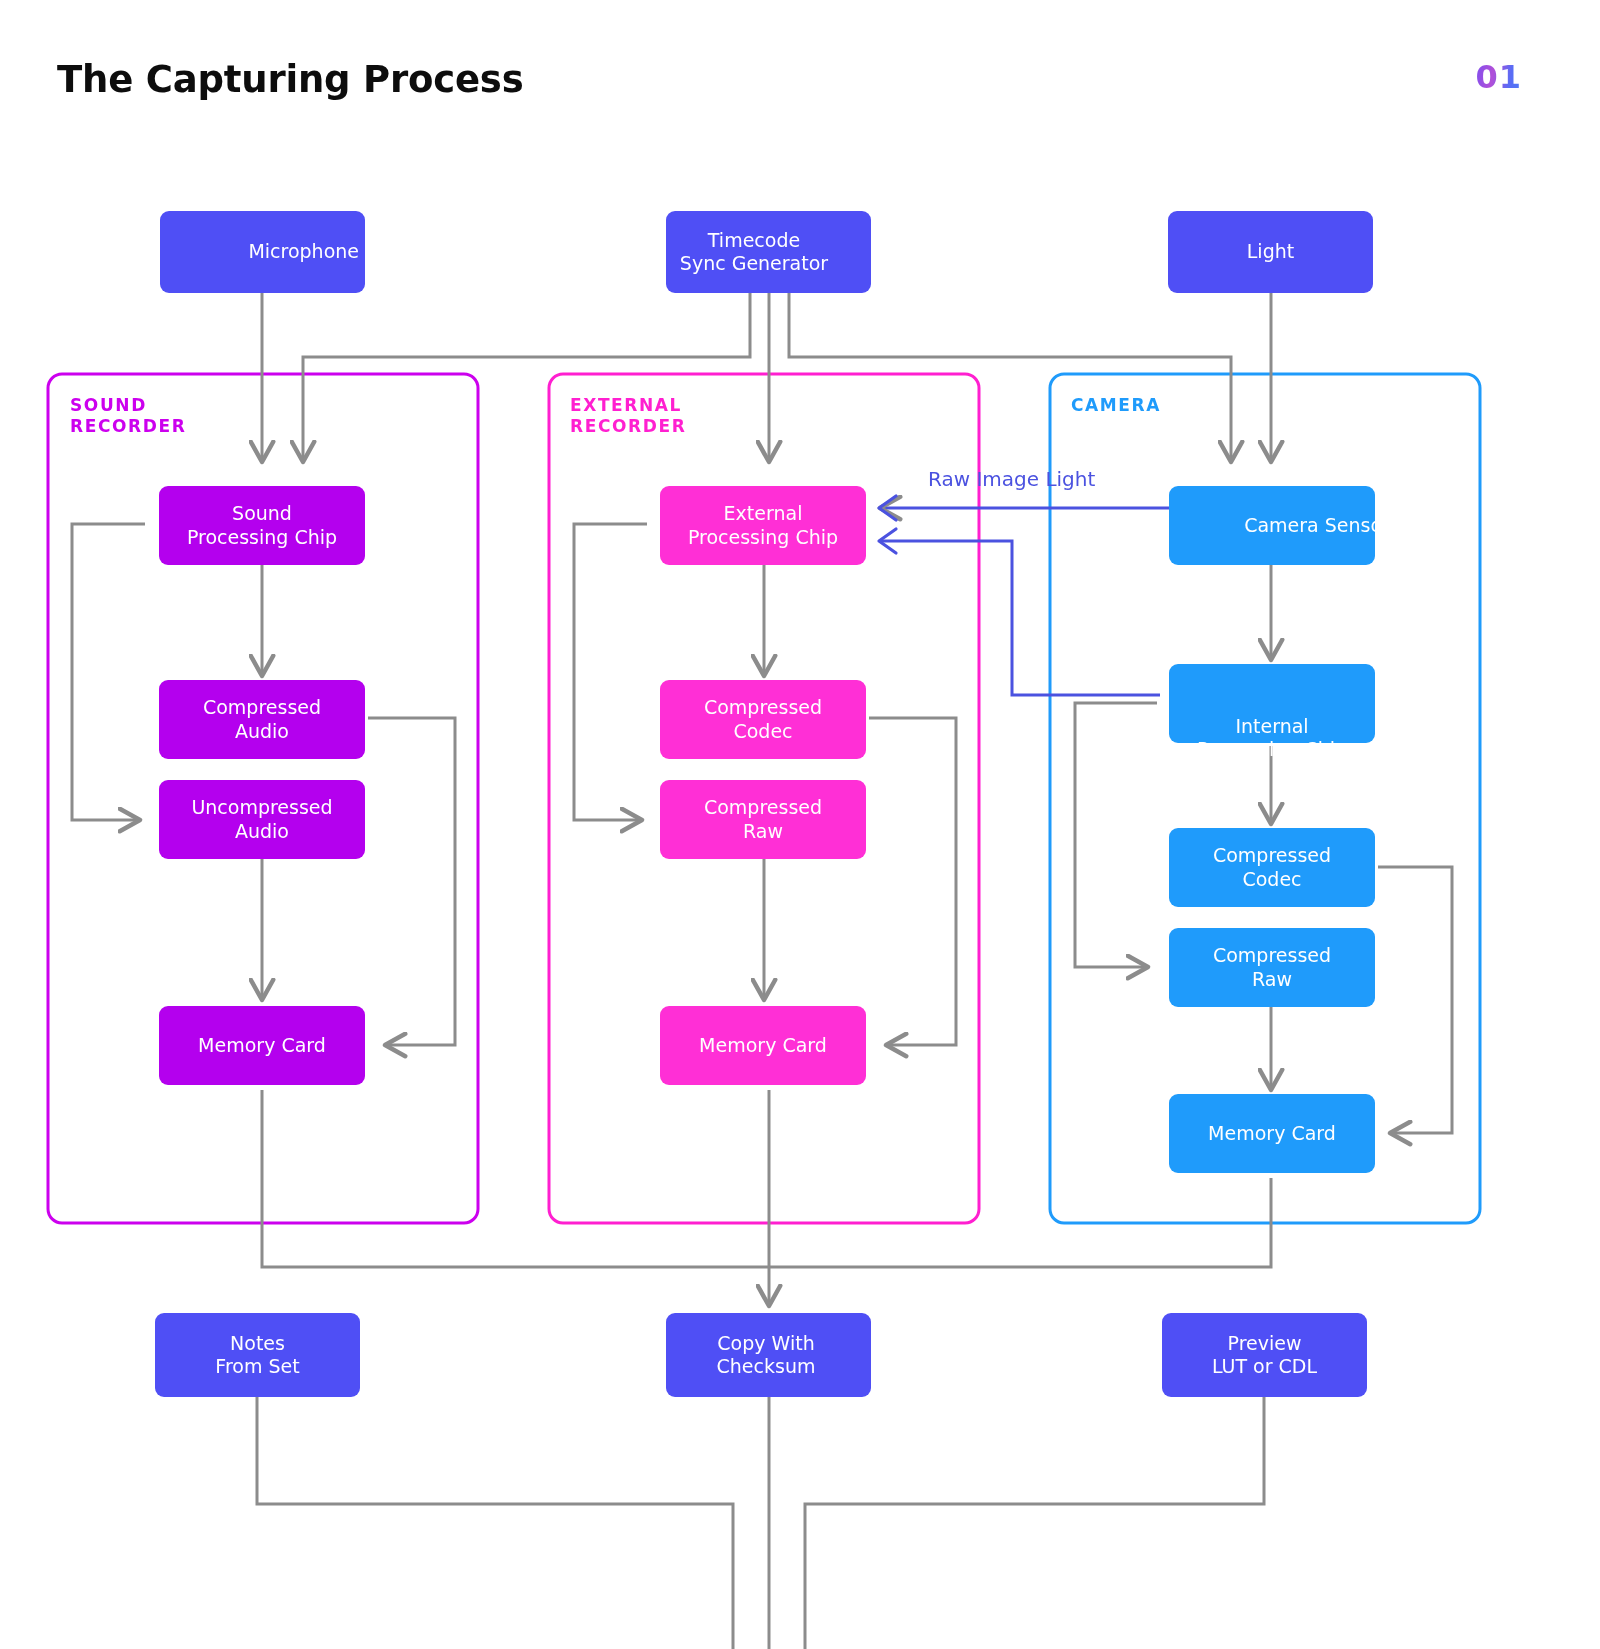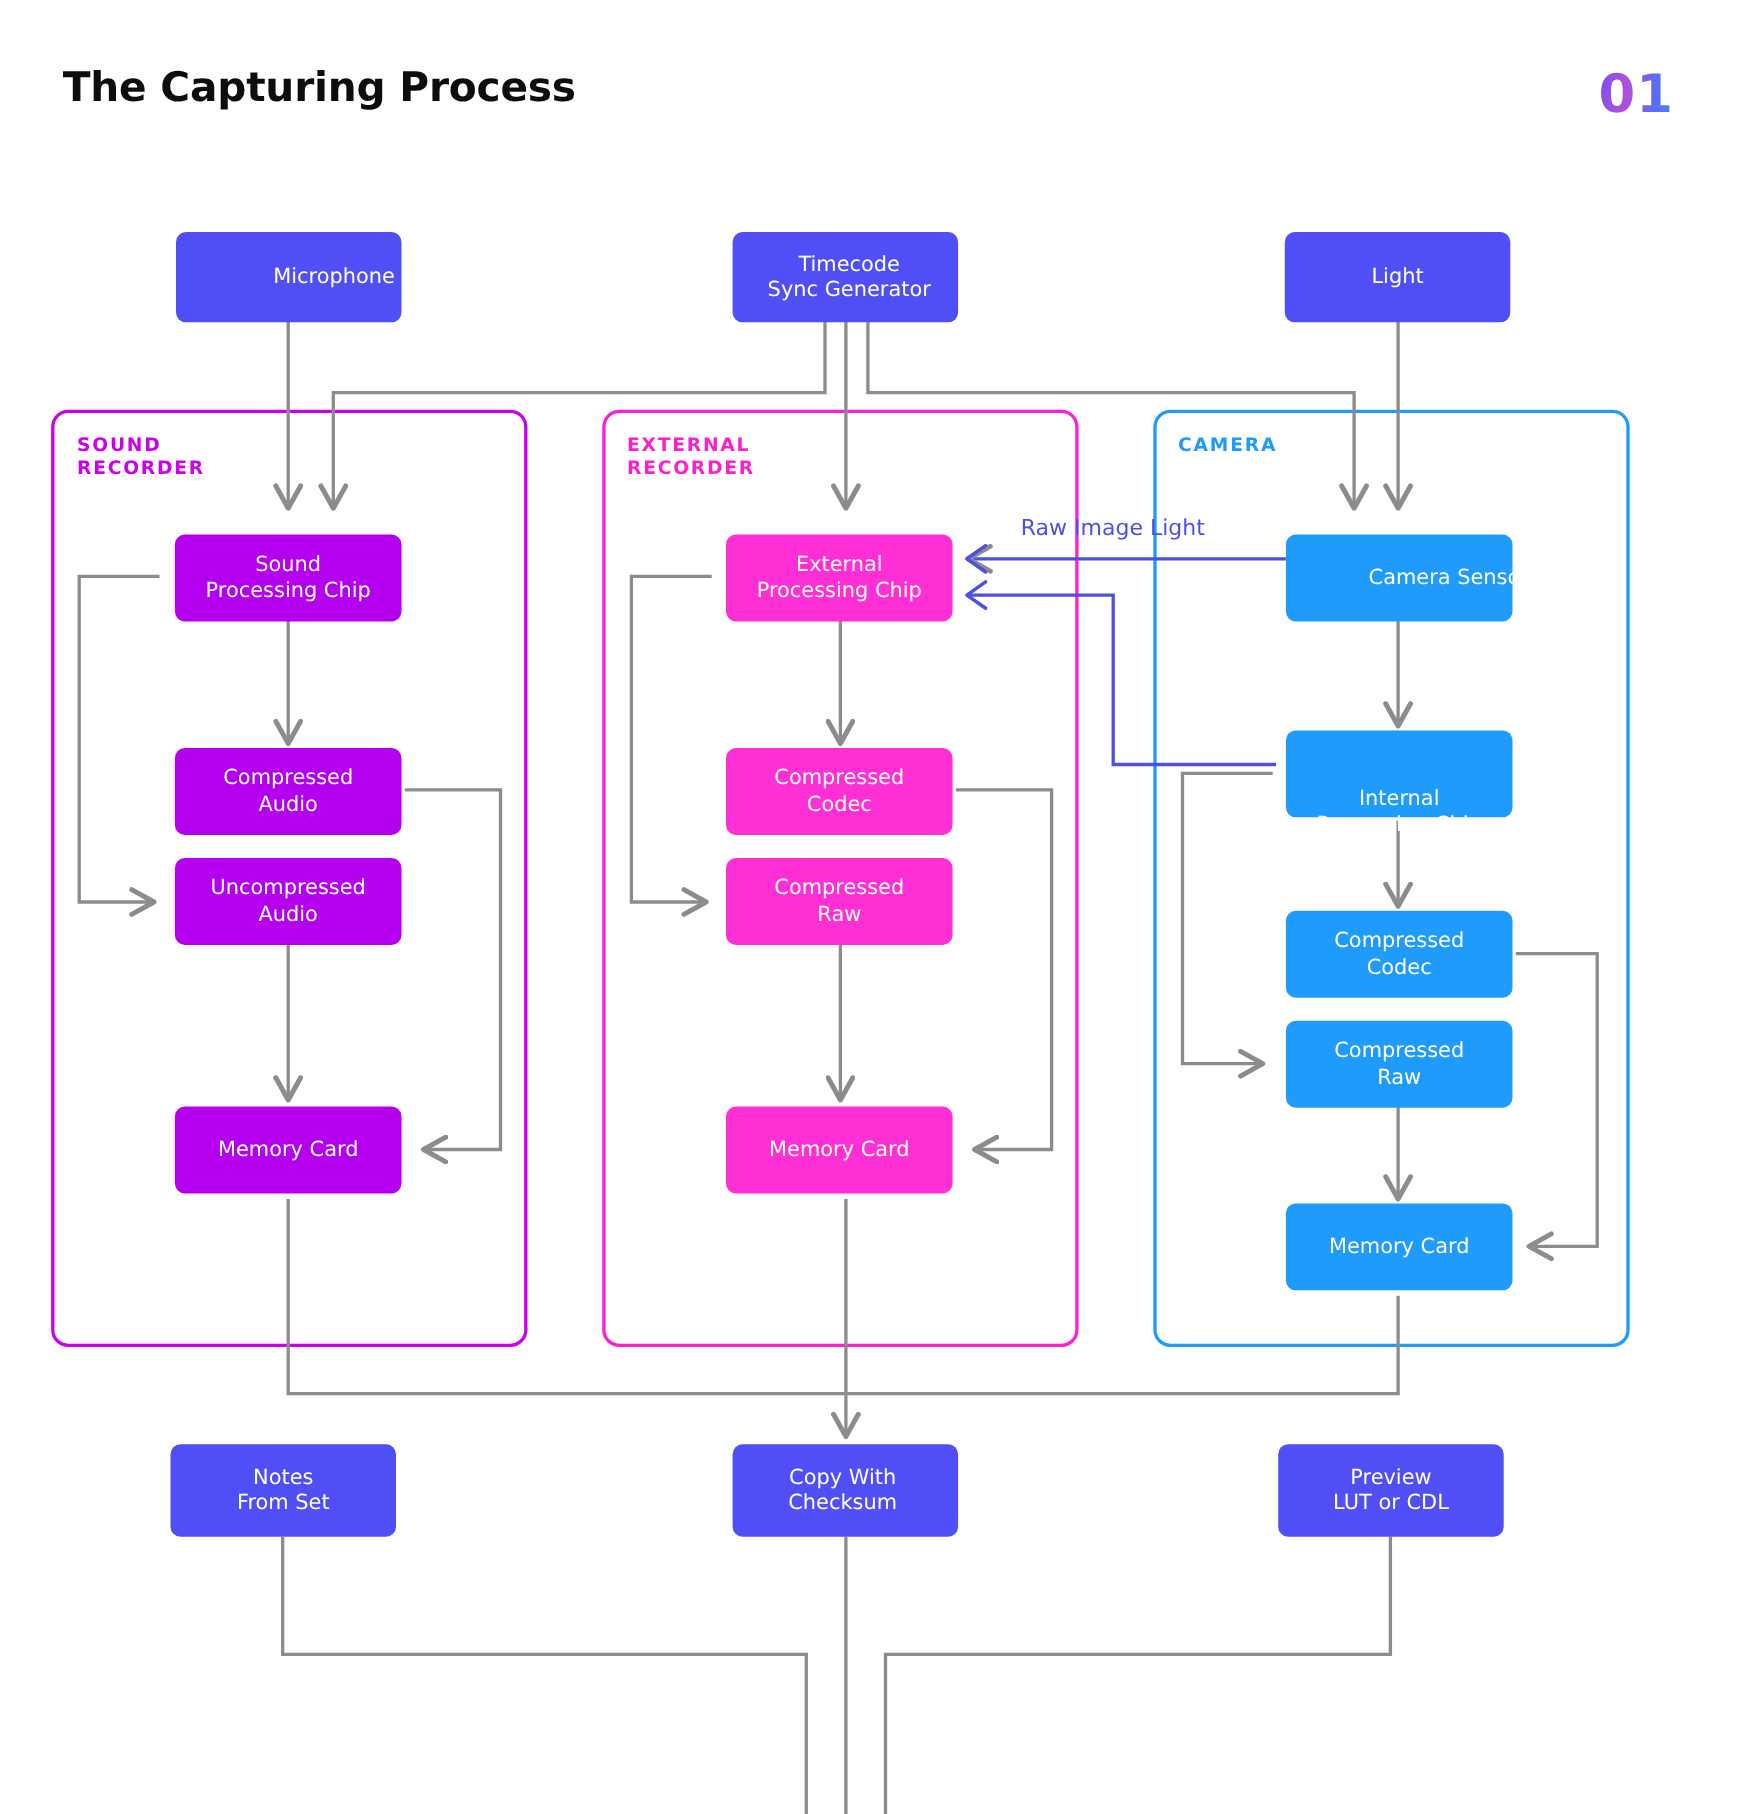--- a/index.html
+++ b/index.html
@@ -3,21 +3,21 @@
 <meta charset="utf-8">
 <style>
   html,body{margin:0;padding:0;background:#ffffff;}
   body{width:1600px;height:1649px;position:relative;font-family:"DejaVu Sans",sans-serif;overflow:hidden;}
   #root{position:relative;width:1600px;height:1649px;}
   .page-title{
     position:absolute;left:57px;top:58px;font-size:37px;font-weight:bold;
     color:#0d0d0d;letter-spacing:-0.2px;font-family:"DejaVu Sans",sans-serif;
   }
   .page-number{
-    position:absolute;right:78px;top:58px;font-size:48px;font-weight:bold;
+    position:absolute;right:78px;top:58px;font-size:32px;font-weight:bold;
     letter-spacing:1px;
     background:linear-gradient(100deg,#7b4ff0 0%,#b14fd8 38%,#5a6cf5 72%,#4f7df5 100%);
     -webkit-background-clip:text;background-clip:text;color:transparent;
     -webkit-text-fill-color:transparent;
   }
   svg.canvas{position:absolute;left:0;top:0;width:1600px;height:1649px;}
   .node-label{
     position:absolute;display:flex;align-items:center;justify-content:center;
     text-align:center;color:#ffffff;font-size:19px;line-height:1.22;
     font-family:"DejaVu Sans",sans-serif;pointer-events:none;
@@ -184,21 +184,21 @@
   </div>
   <div class="grp-label" style="left:1071px;top:395px;color:#1f9bfb;">
     <span>CAMERA</span>
   </div>
 
   <div class="edge-label" style="left:928px;top:467px;">Raw Image Light</div>
 
   <div class="node-label" style="left:160px;top:211px;width:205px;height:82px;justify-content:flex-end;">
     <span><span>Microphone</span></span>
   </div>
-  <div class="node-label" style="left:678px;top:211px;width:188px;height:82px;">
+  <div class="node-label" style="left:660px;top:211px;width:188px;height:82px;">
     <span><span>Timecode</span><br><span>Sync Generator</span></span>
   </div>
   <div class="node-label" style="left:1168px;top:211px;width:205px;height:82px;">
     <span><span>Light</span></span>
   </div>
 
   <div class="node-label" style="left:159px;top:486px;width:206px;height:79px;">
     <span><span>Sound</span><br><span>Processing Chip</span></span>
   </div>
   <div class="node-label" style="left:159px;top:680px;width:206px;height:79px;">

